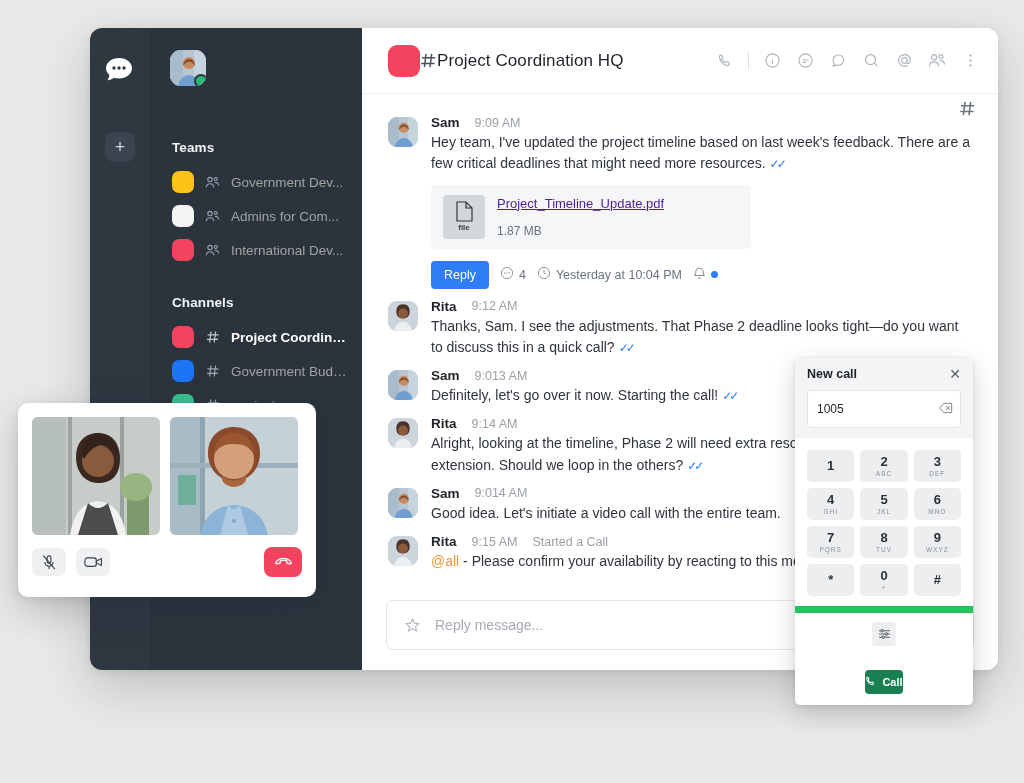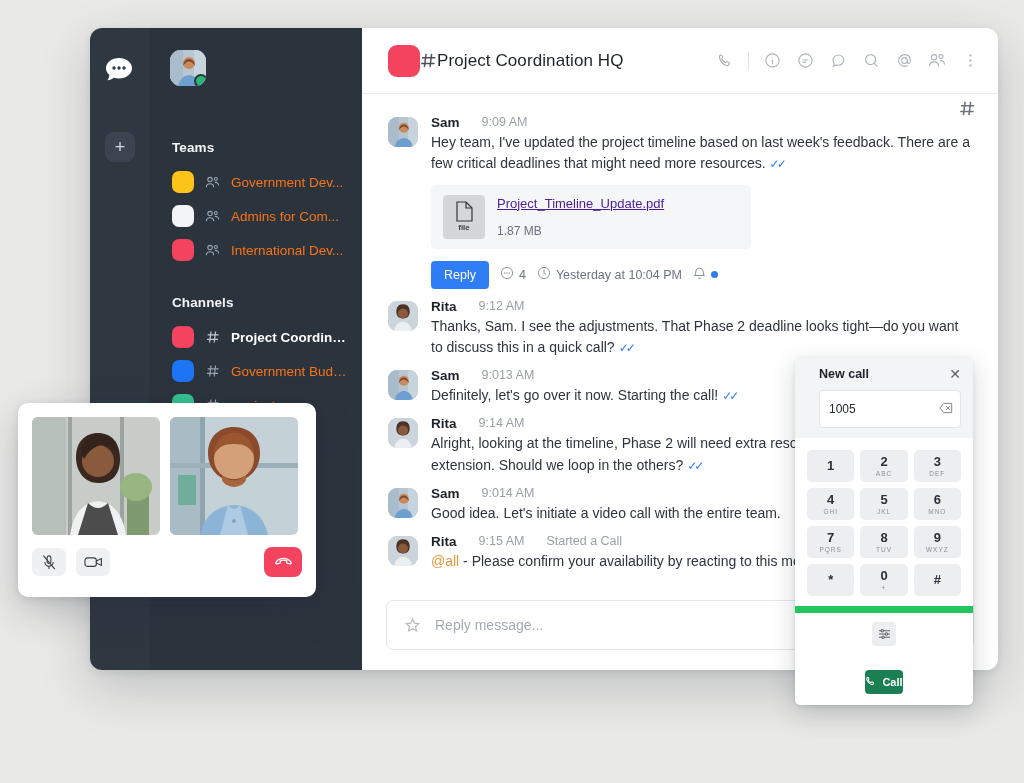--- a/index.html
+++ b/index.html
@@ -57,21 +57,21 @@
   }
   .sb-teams { margin-top: 90px; }
   .sb-channels { margin-top: 28px; }
   .sb-row {
     display: flex; align-items: center; gap: 10px;
     height: 34px; padding: 0 12px 0 22px;
   }
   .swatch { width: 22px; height: 22px; border-radius: 7px; flex: 0 0 22px; }
   .sb-ico { width: 17px; flex: 0 0 17px; display: flex; align-items: center; justify-content: center; }
   .sb-label {
-    color: #f97316; font-size: 13.5px; white-space: nowrap;
+    color: #a3a3a3; font-size: 13.5px; white-space: nowrap;
     overflow: hidden; text-overflow: ellipsis;
   }
   .sb-row.active .sb-label { color: #ffffff; font-weight: bold; }
 
   
   .main { flex: 1 1 auto; display: flex; flex-direction: column; background: #fff; min-width: 0; }
   .chat-header {
     height: 66px; flex: 0 0 66px; border-bottom: 1px solid #eceef0;
     display: flex; align-items: center; padding: 0 18px 0 26px; gap: 0;
   }
@@ -84,21 +84,21 @@
 
   
   .msg-area { flex: 1 1 auto; position: relative; overflow: hidden; padding: 14px 26px 4px 26px; }
   .hash-marker { position: absolute; right: 22px; top: 6px; }
   .msg { display: flex; gap: 13px; padding: 7px 0 3px 0; }
   .avatar {
     width: 30px; height: 30px; border-radius: 9px; flex: 0 0 30px;
     overflow: hidden; background: #ccd4dc; margin-top: 2px;
   }
   .msg-body { min-width: 0; flex: 1 1 auto; }
-  .msg-meta { display: flex; align-items: flex-start; gap: 22px; margin-bottom: 2px; }
+  .msg-meta { display: flex; align-items: center; gap: 15px; margin-bottom: 2px; }
   .msg-user { font-size: 13.5px; font-weight: bold; color: #1f2329; }
   .msg-time { font-size: 12.5px; color: #9aa0a6; }
   .msg-sub { font-size: 12.5px; color: #9aa0a6; }
   .msg-text { font-size: 14px; line-height: 1.52; color: #2f343d; }
   .check { color: #2f7df4; font-size: 12px; letter-spacing: -3px; margin-left: 4px; }
   .mention { color: #f0973a; }
 
   .file-card {
     margin-top: 10px; width: 320px; background: #f5f6f7; border-radius: 5px;
     padding: 10px 12px; display: flex; gap: 12px; align-items: center;
@@ -132,21 +132,21 @@
     display: flex; align-items: center; justify-content: center; cursor: pointer; }
 
   
   .dialpad {
     position: absolute; left: 795px; top: 358px; width: 178px;
     background: #ffffff; border-radius: 5px;
     box-shadow: 0 8px 26px rgba(30,38,50,.20), 0 1px 4px rgba(30,38,50,.12);
     overflow: hidden;
   }
   .dp-head {
-    background: #f2f4f6; padding: 9px 12px 10px 24px;
+    background: #f2f4f6; padding: 9px 12px 10px 12px;
   }
   .dp-title-row { display: flex; align-items: center; justify-content: space-between; }
   .dp-title { font-size: 12.5px; font-weight: bold; color: #1f2329; }
   .dp-close { font-size: 14px; color: #5a6069; cursor: pointer; line-height: 1; }
   .dp-input {
     margin-top: 9px; height: 38px; background: #fff; border: 1px solid #e2e5e8;
     border-radius: 4px; display: flex; align-items: center; padding: 0 7px 0 9px;
   }
   .dp-input .val { flex: 1 1 auto; font-size: 12px; color: #23272e; }
   .dp-grid { padding: 12px 12px 10px 12px; display: grid; grid-template-columns: repeat(3, 1fr); gap: 6px; }

